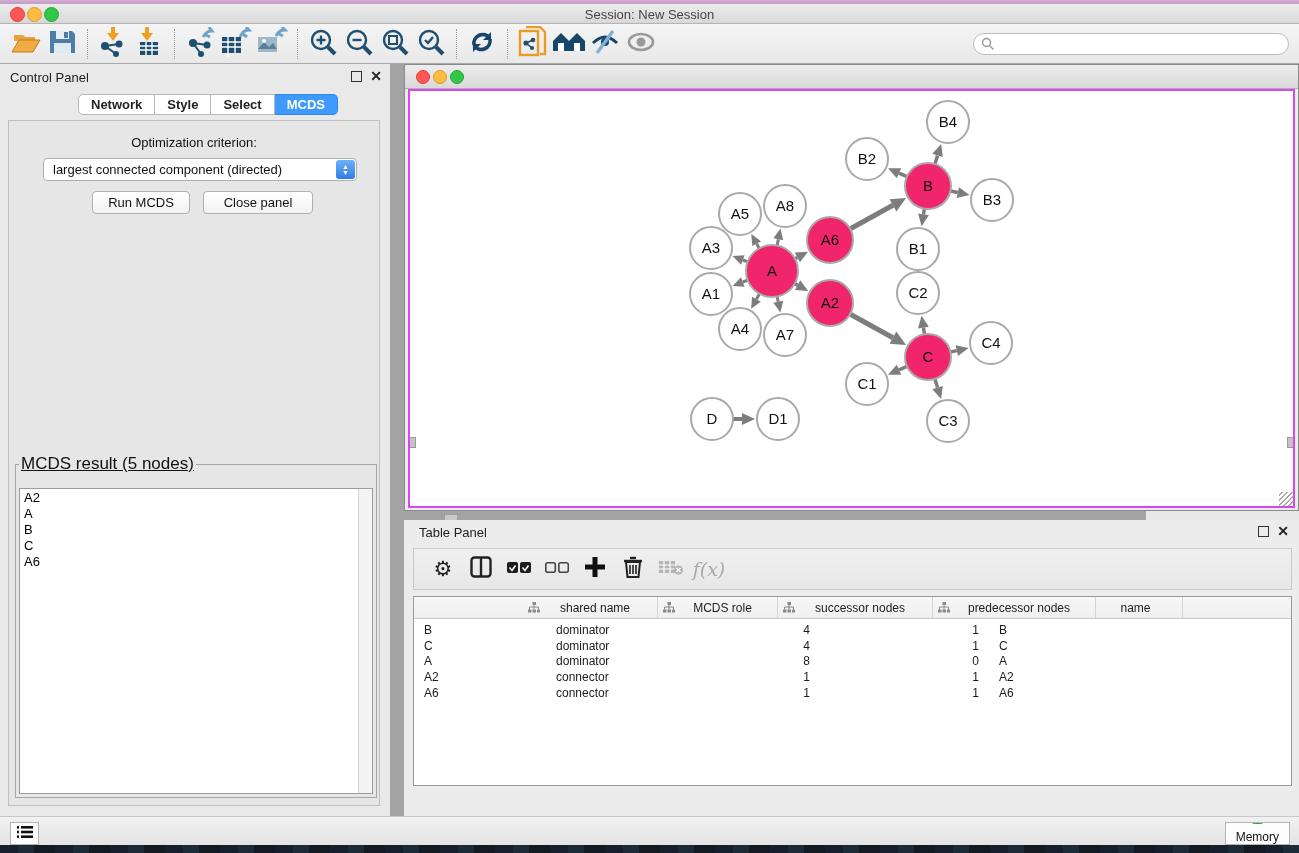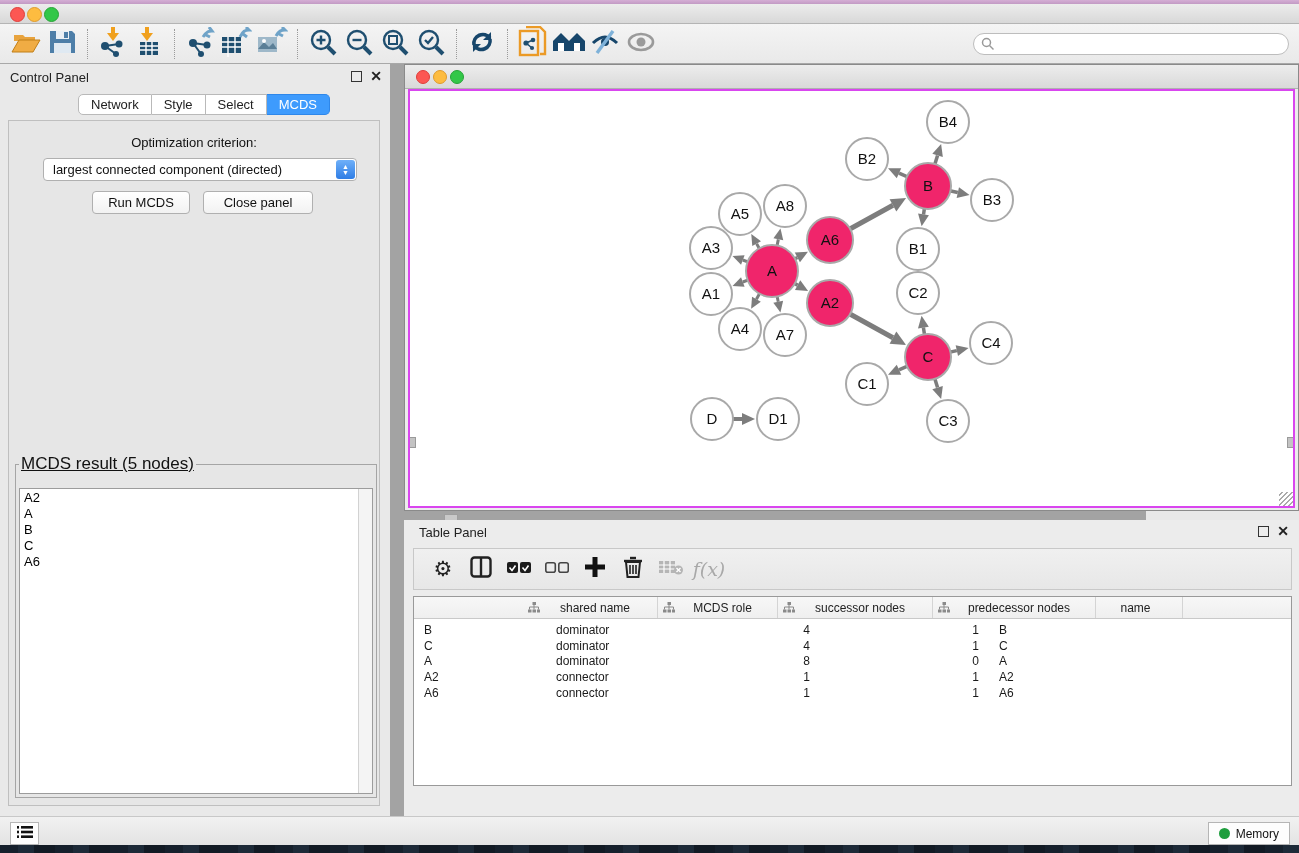--- a/index.html
+++ b/index.html
@@ -30,21 +30,21 @@
   
   #main{position:absolute;left:0;top:64px;width:1146px;height:752px;background:#a3a3a3;}
   
   #control-panel{position:absolute;left:0;top:0;width:390px;height:752px;background:#e9e9e9;}
   #cp-header{position:absolute;left:10px;top:6px;font-size:13px;color:#222;}
   .panel-controls{position:absolute;right:8px;top:6px;display:flex;gap:8px;align-items:center;}
   .float-box{width:9px;height:9px;border:1.5px solid #333;display:inline-block;}
   .close-x{font-size:14px;font-weight:bold;color:#222;line-height:12px;}
   #cp-tabs{position:absolute;left:78px;top:30px;display:flex;height:21px;}
   .seg-tab{border:1px solid #b9b9b9;border-left:none;background:#fff;color:#222;
-    font-size:13px;display:flex;align-items:center;justify-content:center;padding:8px 12px;}
+    font-size:13px;display:flex;align-items:center;justify-content:center;padding:8px 12px;font-weight:bold;}
   .seg-tab:first-child{border-left:1px solid #b9b9b9;border-radius:5px 0 0 5px;}
   .seg-tab:last-child{border-radius:0 5px 5px 0;}
   .seg-tab.selected{background:#3e9bfd;border-color:#2e87ea;color:#fff;}
   #cp-box{position:absolute;left:8px;top:56px;width:372px;height:686px;
     border:1px solid #bfbfbf;background:#e6e6e6;box-sizing:border-box;}
   #crit-label{position:absolute;left:0;right:0;top:14px;text-align:center;font-size:13px;color:#111;}
   #criterion-select{position:absolute;left:34px;top:37px;width:314px;height:23px;background:#fff;
     border:1px solid #b0b0b0;border-radius:4px;box-sizing:border-box;display:flex;align-items:center;}
   #criterion-select .val{flex:1;font-size:13px;padding-left:9px;color:#111;white-space:nowrap;overflow:hidden;}
   #criterion-select .stepper{width:19px;height:19px;margin-right:1px;border-radius:3px;
@@ -105,33 +105,34 @@
   .tcell.c3{width:163px;text-align:right;padding-right:8px;}
   .tcell.c4{width:87px;padding-left:12px;}
   #tp-tabs{position:absolute;left:0;right:0;top:271px;display:flex;justify-content:center;height:22px;}
   
   #status-bar{position:absolute;left:0;top:816px;width:1299px;height:29px;
     background:linear-gradient(#f1f1f1,#e3e3e3);border-top:1px solid #c8c8c8;box-sizing:border-box;}
   #list-btn{position:absolute;left:10px;top:5px;width:27px;height:21px;background:#fdfdfd;
     border:1px solid #b5b5b5;display:flex;align-items:center;justify-content:center;}
   #memory-btn{position:absolute;right:9px;top:5px;height:21px;background:#fdfdfd;
     border:1px solid #b5b5b5;display:flex;align-items:center;padding:0 10px;gap:6px;
-    font-size:12px;color:#111;font-family:"Liberation Sans",sans-serif;}
+    font-size:12px;color:#111;font-family:"Liberation Sans",sans-serif;flex-direction:column;}
   #memory-dot{width:11px;height:11px;border-radius:50%;}
 </style>
 </head>
 <body>
 
 <div id="screen">
   <div id="top-strip"></div>
 
   <div id="titlebar">
     <span class="tl" style="left:10px;background:#fc5753;border:1px solid #df3e3a;"></span>
     <span class="tl" style="left:27px;background:#fdbc40;border:1px solid #de9b2d;"></span>
     <span class="tl" style="left:44px;background:#33c748;border:1px solid #27a437;"></span>
+    <span class="title">Session: New Session</span>
   </div>
 
   <div id="toolbar">
     <div class="tbtn" style="margin-left:8px">
         <span><svg width="30" height="26">
             <path d="M3 6h9l2 2h10v4H3z" fill="#e8a33d"></path>
             <path d="M1 23h21l7-12H8z" fill="#f0ac44" stroke="#c07e17" stroke-width="1"></path>
           </svg></span>
       </div>
     <div class="tbtn">

